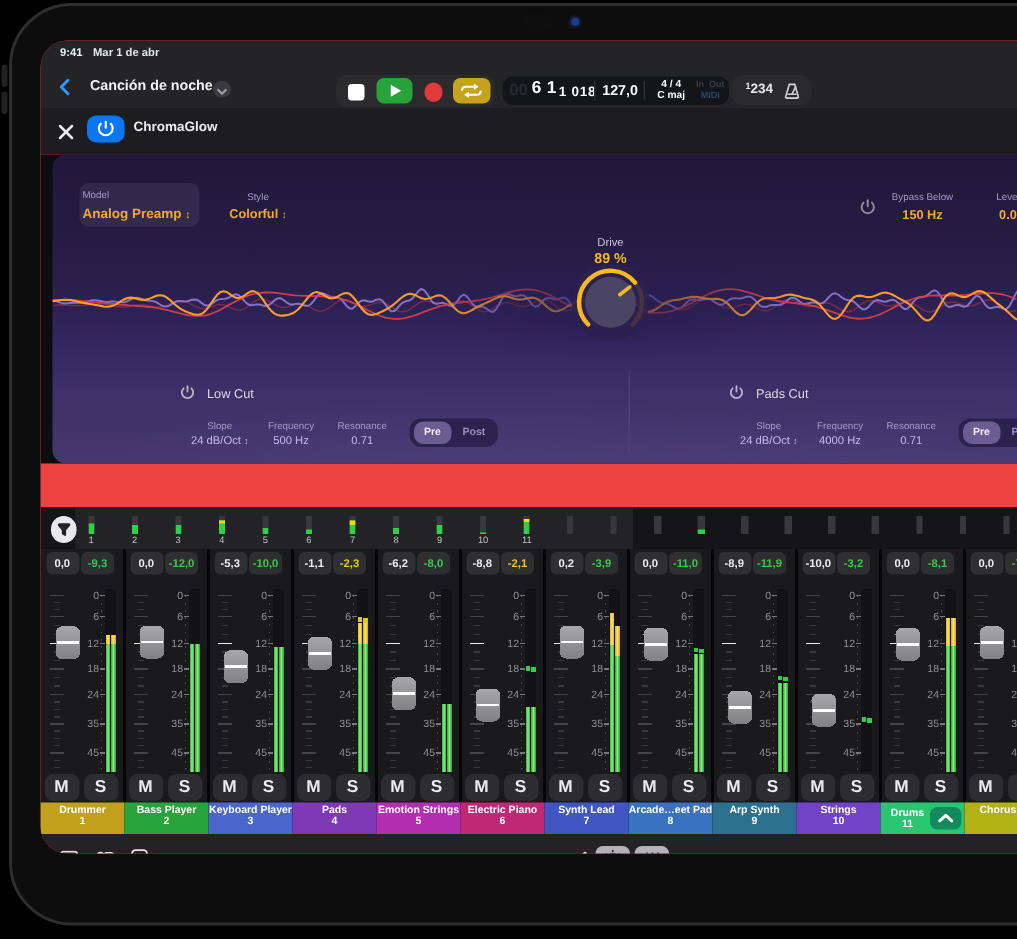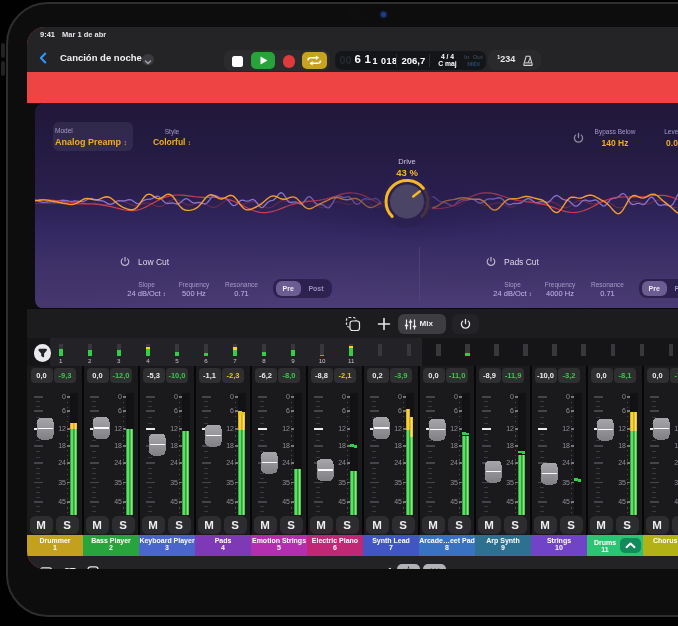--- a/index.html
+++ b/index.html
@@ -70,36 +70,50 @@
         <path d="M10.6 9 l-3.2 2.2 3.2 2.2 z" fill="#fff"></path>
       </svg>
     </div>
 
     <div class="abs" style="left:307.5px;top:23.5px;width:151px;height:19px;background:#131519;border-radius:7px;color:#fff">
       <span class="abs" style="left:5px;top:3px;font-size:11px;font-weight:bold;color:#272b31">00</span>
       <span class="abs" style="left:20px;top:2.5px;font-size:11.5px;font-weight:bold">6</span>
           <span class="abs" style="left:30px;top:2.5px;font-size:11.5px;font-weight:bold">1</span>
       <span class="abs" style="left:38px;top:5px;font-size:9px;font-weight:bold;letter-spacing:0.5px">1 018</span>
       <span class="abs" style="left:61.5px;top:3px;width:1px;height:13px;background:#2a2d33"></span>
-      <span class="abs" style="left:67px;top:4px;font-size:9.5px;font-weight:bold">206,7</span>
+      <span class="abs" style="left:67px;top:4px;font-size:9.5px;font-weight:bold">127,0</span>
       <span class="abs" style="left:94px;top:3px;width:1px;height:13px;background:#2a2d33"></span>
       <span class="abs" style="left:99px;top:2.5px;width:28px;text-align:center;font-size:6.8px;font-weight:bold">4 / 4</span>
       <span class="abs" style="left:99px;top:9.5px;width:28px;text-align:center;font-size:6.8px;font-weight:bold">C maj</span>
       <span class="abs" style="left:128px;top:3.5px;width:22px;text-align:center;font-size:6px;font-weight:bold;color:#3a3f46">In&nbsp;&nbsp;Out</span>
       <span class="abs" style="left:128px;top:10px;width:22px;text-align:center;font-size:6px;font-weight:bold;color:#27476a">MIDI</span>
     </div>
 
     <div class="abs" style="left:461px;top:23px;width:53px;height:20px;background:#2a2a2d;border-radius:7px;color:#e8e8ea">
       <span class="abs" style="left:9px;top:4px;font-size:9px;font-weight:bold"><span style="font-size:6px;vertical-align:3px">1</span>234</span>
       <svg class="abs" style="left:33px;top:3.5px" width="14" height="14" viewBox="0 0 14 14">
         <path d="M5.2 2.2 h3.6 l2.4 8.2 a0.8 0.8 0 0 1 -0.8 1 h-6.8 a0.8 0.8 0 0 1 -0.8 -1 Z" fill="none" stroke="#d6d6da" stroke-width="1.1"></path>
         <path d="M4 8.9 h6" stroke="#d6d6da" stroke-width="1"></path>
         <path d="M7 8.8 L9.6 3.4" stroke="#d6d6da" stroke-width="1"></path>
       </svg>
     </div>
+  </div>
+  <div id="plughead">
+    <svg class="abs" style="left:11px;top:9.5px" width="12" height="12" viewBox="0 0 12 12">
+          <path d="M2 2 L10 10 M10 2 L2 10" stroke="#ececee" stroke-width="1.7" stroke-linecap="round"></path>
+        </svg>
+    <div class="abs" style="left:31px;top:4.5px;width:25px;height:18.5px;background:#0a78f2;border-radius:6px">
+      <svg width="25" height="18.5" viewBox="0 0 25 18.5">
+            <g stroke="#fff" stroke-width="1.4" fill="none" stroke-linecap="round">
+              <path d="M12.5 4.2 v4"></path>
+              <path d="M9.1 5.5 a4.6 4.6 0 1 0 6.8 0"></path>
+            </g>
+          </svg>
+    </div>
+    <div class="abs" style="left:62px;top:6.5px;font-size:9px;font-weight:bold;color:#ececee">ChromaGlow</div>
   </div>
   <div id="panelzone"></div>
   <div id="panel">
     <div class="abs" style="left:0;top:0;width:643px;height:206px;background:radial-gradient(75% 55% at 45% 112%, rgba(118,98,188,0.17), rgba(0,0,0,0) 62%),radial-gradient(55% 40% at 88% 105%, rgba(110,90,180,0.12), rgba(0,0,0,0) 65%);"></div>
     <svg class="abs" style="left:0;top:0" width="643" height="206" viewBox="35 103 643 206">
       <g fill="none" stroke-linejoin="round" stroke-linecap="round">
         <polyline points="35.0,203.6 38.0,203.3 41.0,203.2 44.0,203.3 47.0,203.6 50.0,203.7 53.0,203.7 56.0,203.5 59.0,203.1 62.0,202.8 65.0,202.7 68.0,202.7 71.0,203.0 74.0,203.6 77.0,204.3 80.0,204.7 83.0,204.7 86.0,204.3 89.0,203.7 92.0,203.3 95.0,203.2 98.0,203.6 101.0,204.2 104.0,204.7 107.0,204.6 110.0,203.9 113.0,202.6 116.0,201.2 119.0,200.4 122.0,200.5 125.0,201.5 128.0,203.1 131.0,204.7 134.0,205.6 137.0,205.6 140.0,204.8 143.0,203.7 146.0,203.0 149.0,203.2 152.0,204.3 155.0,205.7 158.0,206.6 161.0,206.5 164.0,205.1 167.0,202.9 170.0,200.7 173.0,199.4 176.0,199.3 179.0,200.5 182.0,202.3 185.0,204.1 188.0,205.0 191.0,204.9 194.0,203.9 197.0,202.9 200.0,202.5 203.0,203.0 206.0,204.4 209.0,206.1 212.0,207.3 215.0,207.4 218.0,206.1 221.0,204.0 224.0,201.7 227.0,200.1 230.0,199.8 233.0,200.6 236.0,202.2 239.0,203.6 242.0,204.3 245.0,203.9 248.0,202.9 251.0,201.9 254.0,201.5 257.0,202.3 260.0,204.0 263.0,206.0 266.0,207.6 269.0,207.9 272.0,206.9 275.0,204.9 278.0,202.7 281.0,201.1 284.0,200.7 287.0,201.3 290.0,202.6 293.0,203.7 296.0,204.0 299.0,203.3 302.0,202.1 305.0,200.9 308.0,200.5 311.0,201.3 314.0,203.1 317.0,205.4 320.0,207.2 323.0,207.9 326.0,207.2 329.0,205.6 332.0,203.6 335.0,202.2 338.0,201.7 341.0,202.3 344.0,203.4 347.0,204.3 350.0,204.3 353.0,203.3 356.0,201.7 359.0,200.2 362.0,199.6 365.0,200.3 368.0,202.1 371.0,204.4 374.0,206.4 377.0,207.4 380.0,207.0 383.0,205.7 386.0,204.0 389.0,202.9 392.0,202.6 395.0,203.3 398.0,204.4 401.0,205.2 404.0,205.0 407.0,203.8 410.0,201.9 413.0,200.1 416.0,199.1 419.0,199.5 422.0,201.1 425.0,203.4 428.0,205.4 431.0,206.5 434.0,206.3 437.0,205.2 440.0,203.9 443.0,203.1 446.0,203.2 449.0,204.1 452.0,205.4 455.0,206.3 458.0,206.1 461.0,204.7 464.0,202.6 467.0,200.4 470.0,199.2 473.0,199.2 476.0,200.6 479.0,202.6 482.0,204.4 485.0,205.4 488.0,205.3 491.0,204.4 494.0,203.3 497.0,202.7 500.0,203.2 503.0,204.5 506.0,206.0 509.0,207.1 512.0,207.1 515.0,205.7 518.0,203.5 521.0,201.3 524.0,199.8 527.0,199.5 530.0,200.5 533.0,202.2 536.0,203.7 539.0,204.5 542.0,204.3 545.0,203.3 548.0,202.3 551.0,201.9 554.0,202.6 557.0,204.2 560.0,206.1 563.0,207.5 566.0,207.8 569.0,206.7 572.0,204.6 575.0,202.3 578.0,200.7 581.0,200.3 584.0,201.0 587.0,202.4 590.0,203.6 593.0,204.0 596.0,203.5 599.0,202.4 602.0,201.3 605.0,200.9 608.0,201.7 611.0,203.5 614.0,205.7 617.0,207.4 620.0,208.0 623.0,207.2 626.0,205.4 629.0,203.3 632.0,201.8 635.0,201.3 638.0,201.9 641.0,203.0 644.0,204.0 647.0,204.1 650.0,203.3 653.0,201.8 656.0,200.4 659.0,199.9 662.0,200.7 665.0,202.5 668.0,204.8 671.0,206.8 674.0,207.6 677.0,207.2" stroke="#8a2f44" stroke-width="1" opacity="0.8"></polyline>
         <polyline points="35.0,200.0 37.0,200.5 39.0,201.3 41.0,201.9 43.0,202.3 45.0,202.2 47.0,202.0 49.0,201.8 51.0,201.8 53.0,201.9 55.0,201.7 57.0,201.3 59.0,200.8 61.0,200.3 63.0,200.1 65.0,200.3 67.0,200.7 69.0,201.1 71.0,201.3 73.0,201.2 75.0,201.0 77.0,201.1 79.0,201.4 81.0,201.6 83.0,201.5 85.0,200.8 87.0,199.7 89.0,198.8 91.0,198.5 93.0,198.8 95.0,199.6 97.0,200.2 99.0,200.5 101.0,200.6 103.0,201.0 105.0,201.9 107.0,203.2 109.0,204.2 111.0,204.4 113.0,203.7 115.0,202.4 117.0,201.2 119.0,200.7 121.0,200.8 123.0,201.0 125.0,200.8 127.0,200.2 129.0,199.7 131.0,199.8 133.0,200.9 135.0,202.4 137.0,203.6 139.0,203.6 141.0,202.6 143.0,201.1 145.0,199.9 147.0,199.4 149.0,199.4 151.0,199.0 153.0,198.2 155.0,196.9 157.0,196.2 159.0,196.7 161.0,198.5 163.0,200.8 165.0,202.6 167.0,203.5 169.0,203.3 171.0,203.0 173.0,203.0 175.0,203.6 177.0,204.0 179.0,203.5 181.0,202.1 183.0,200.2 185.0,198.9 187.0,198.8 189.0,200.0 191.0,201.6 193.0,202.8 195.0,203.0 197.0,202.6 199.0,202.4 201.0,202.9 203.0,203.7 205.0,204.0 207.0,203.0 209.0,200.8 211.0,198.0 213.0,196.0 215.0,195.5 217.0,196.2 219.0,197.3 221.0,198.0 223.0,198.1 225.0,198.2 227.0,199.2 229.0,201.3 231.0,203.9 233.0,205.6 235.0,205.6 237.0,204.0 239.0,201.8 241.0,200.4 243.0,200.2 245.0,200.8 247.0,201.2 249.0,200.8 251.0,199.8 253.0,199.4 255.0,200.5 257.0,203.1 259.0,205.9 261.0,207.6 263.0,207.3 265.0,205.3 267.0,203.0 269.0,201.4 271.0,200.7 273.0,200.3 275.0,198.9 277.0,196.5 279.0,193.9 281.0,192.6 283.0,193.6 285.0,196.4 287.0,199.7 289.0,202.0 291.0,202.5 293.0,202.1 295.0,201.8 297.0,202.4 299.0,203.5 301.0,204.0 303.0,203.0 305.0,200.5 307.0,197.8 309.0,196.5 311.0,197.4 313.0,199.9 315.0,202.6 317.0,204.2 319.0,204.5 321.0,204.4 323.0,204.9 325.0,206.2 327.0,207.7 329.0,207.8 331.0,205.8 333.0,202.3 335.0,198.6 337.0,196.3 339.0,195.9 341.0,196.7 343.0,197.4 345.0,197.4 347.0,196.8 349.0,196.9 351.0,198.3 353.0,200.8 355.0,203.4 357.0,204.5 359.0,203.7 361.0,201.6 363.0,199.5 365.0,198.6 367.0,198.8 369.0,199.5 371.0,199.7 373.0,199.1 375.0,198.4 377.0,198.7 379.0,200.5 381.0,203.3 383.0,206.0 385.0,207.2 387.0,206.7 389.0,205.3 391.0,203.9 393.0,203.1 395.0,202.9 397.0,202.4 399.0,201.0 401.0,199.0 403.0,197.1 405.0,196.5 407.0,197.3 409.0,199.1 411.0,200.8 413.0,201.6 415.0,201.5 417.0,201.0 419.0,200.8 421.0,201.3 423.0,201.9 425.0,201.8 427.0,200.6 429.0,198.8 431.0,197.2 433.0,196.8 435.0,197.7 437.0,199.5 439.0,201.0 441.0,201.9 443.0,202.1 445.0,202.5 447.0,203.4 449.0,204.7 451.0,205.8 453.0,205.8 455.0,204.5 457.0,202.5 459.0,200.6 461.0,199.6 463.0,199.6 465.0,200.0 467.0,200.1 469.0,199.7 471.0,199.2 473.0,199.3 475.0,200.2 477.0,201.8 479.0,203.0 481.0,203.2 483.0,202.2 485.0,200.6 487.0,199.3 489.0,198.8 491.0,198.9 493.0,199.0 495.0,198.7 497.0,198.1 499.0,197.6 501.0,198.1 503.0,199.8 505.0,202.0 507.0,203.9 509.0,204.7 511.0,204.5 513.0,203.7 515.0,203.3 517.0,203.3 519.0,203.4 521.0,203.0 523.0,201.8 525.0,200.1 527.0,198.7 529.0,198.4 531.0,199.4 533.0,201.0 535.0,202.3 537.0,202.6 539.0,202.2 541.0,201.7 543.0,201.6 545.0,202.1 547.0,202.4 549.0,201.7 551.0,199.9 553.0,197.6 555.0,195.9 557.0,195.5 559.0,196.5 561.0,198.1 563.0,199.4 565.0,200.0 567.0,200.3 569.0,201.0 571.0,202.7 573.0,204.7 575.0,206.2 577.0,206.2 579.0,204.6 581.0,202.3 583.0,200.6 585.0,200.0 587.0,200.5 589.0,201.1 591.0,201.0 593.0,200.3 595.0,199.8 597.0,200.4 599.0,202.2 601.0,204.6 603.0,206.1 605.0,205.8 607.0,203.7 609.0,201.1 611.0,199.1 613.0,198.3 615.0,198.1 617.0,197.6 619.0,196.2 621.0,194.4 623.0,193.5 625.0,194.5 627.0,197.4 629.0,201.0 631.0,203.8 633.0,204.7 635.0,204.2 637.0,203.4 639.0,203.3 641.0,204.0 643.0,204.6 645.0,203.8 647.0,201.5 649.0,198.8 651.0,197.2 653.0,197.8 655.0,200.3 657.0,203.3 659.0,205.2 661.0,205.5 663.0,204.8 665.0,204.5 667.0,205.0 669.0,206.0 671.0,206.0 673.0,204.0 675.0,200.2 677.0,196.0 679.0,193.2" stroke="#8d7ad8" stroke-width="1.3" opacity="0.92"></polyline>
         <polyline points="35.0,200.2 38.0,200.0 41.0,199.9 44.0,199.9 47.0,200.0 50.0,200.2 53.0,200.4 56.0,200.7 59.0,201.0 62.0,201.4 65.0,201.7 68.0,201.9 71.0,202.2 74.0,202.5 77.0,202.8 80.0,203.1 83.0,203.3 86.0,203.6 89.0,203.8 92.0,204.0 95.0,204.2 98.0,204.5 101.0,204.8 104.0,205.3 107.0,205.8 110.0,206.4 113.0,207.1 116.0,207.9 119.0,208.6 122.0,209.4 125.0,210.0 128.0,210.4 131.0,210.6 134.0,210.6 137.0,210.2 140.0,209.5 143.0,208.3 146.0,206.9 149.0,205.3 152.0,203.6 155.0,202.0 158.0,200.4 161.0,198.9 164.0,197.6 167.0,196.6 170.0,195.8 173.0,195.3 176.0,195.0 179.0,195.0 182.0,195.1 185.0,195.4 188.0,195.8 191.0,196.2 194.0,196.6 197.0,196.9 200.0,197.1 203.0,197.3 206.0,197.3 209.0,197.4 212.0,197.4 215.0,197.5 218.0,197.6 221.0,197.9 224.0,198.4 227.0,199.1 230.0,199.9 233.0,201.0 236.0,202.3 239.0,203.7 242.0,205.2 245.0,206.8 248.0,208.2 251.0,209.6 254.0,210.8 257.0,211.7 260.0,212.3 263.0,212.6 266.0,212.6 269.0,212.2 272.0,211.6 275.0,210.7 278.0,209.7 281.0,208.6 284.0,207.4 287.0,206.3 290.0,205.2 293.0,204.3 296.0,203.5 299.0,202.8 302.0,202.3 305.0,201.9 308.0,201.5 311.0,201.2 314.0,200.9 317.0,200.5 320.0,200.1 323.0,199.5 326.0,198.8 329.0,198.0 332.0,197.1 335.0,196.2 338.0,195.3 341.0,194.4 344.0,193.7 347.0,193.2 350.0,192.9 353.0,193.0 356.0,193.3 359.0,194.0 362.0,194.9 365.0,196.1 368.0,197.5 371.0,199.1 374.0,200.7 377.0,202.3 380.0,203.9 383.0,205.3 386.0,206.5 389.0,207.5 392.0,208.2 395.0,208.7 398.0,209.0 401.0,209.1 404.0,209.0 407.0,208.8 410.0,208.6 413.0,208.4 416.0,208.3 419.0,208.2 422.0,208.2 425.0,208.3 428.0,208.4 431.0,208.5 434.0,208.6 437.0,208.6 440.0,208.5 443.0,208.2 446.0,207.7 449.0,207.0 452.0,206.0 455.0,204.9 458.0,203.5 461.0,202.0 464.0,200.4 467.0,198.8 470.0,197.2 473.0,195.8 476.0,194.6 479.0,193.7 482.0,193.1 485.0,192.8 488.0,192.8 491.0,193.1 494.0,193.6 497.0,194.4 500.0,195.3 503.0,196.3 506.0,197.3 509.0,198.2 512.0,199.1 515.0,199.9 518.0,200.5 521.0,201.0 524.0,201.5 527.0,201.8 530.0,202.1 533.0,202.5 536.0,202.8 539.0,203.3 542.0,203.9 545.0,204.7 548.0,205.6 551.0,206.6 554.0,207.6 557.0,208.7 560.0,209.8 563.0,210.8 566.0,211.6 569.0,212.1 572.0,212.5 575.0,212.4 578.0,212.1 581.0,211.5 584.0,210.5 587.0,209.4 590.0,208.0 593.0,206.5 596.0,204.9 599.0,203.3 602.0,201.9 605.0,200.6 608.0,199.5 611.0,198.5 614.0,197.9 617.0,197.4 620.0,197.1 623.0,197.0 626.0,197.0 629.0,197.0 632.0,197.0 635.0,197.0 638.0,197.0 641.0,196.8 644.0,196.6 647.0,196.3 650.0,196.0 653.0,195.7 656.0,195.5 659.0,195.4 662.0,195.4 665.0,195.7 668.0,196.2 671.0,197.0 674.0,198.0 677.0,199.3" stroke="#d8404f" stroke-width="1.2" opacity="0.92"></polyline>
         <polyline points="35.0,200.8 37.0,200.6 39.0,200.3 41.0,200.0 43.0,199.9 45.0,199.9 47.0,200.1 49.0,200.4 51.0,200.9 53.0,201.3 55.0,201.8 57.0,202.1 59.0,202.5 61.0,202.8 63.0,203.2 65.0,203.5 67.0,203.9 69.0,204.3 71.0,204.5 73.0,204.4 75.0,203.9 77.0,203.1 79.0,201.9 81.0,200.6 83.0,199.5 85.0,198.7 87.0,198.4 89.0,198.6 91.0,199.1 93.0,199.6 95.0,199.9 97.0,199.9 99.0,199.4 101.0,198.6 103.0,197.7 105.0,197.0 107.0,196.8 109.0,197.2 111.0,198.2 113.0,199.7 115.0,201.5 117.0,203.3 119.0,204.9 121.0,206.2 123.0,207.3 125.0,208.1 127.0,208.9 129.0,209.5 131.0,209.8 133.0,209.7 135.0,208.9 137.0,207.2 139.0,204.8 141.0,201.9 143.0,198.9 145.0,196.3 147.0,194.6 149.0,194.1 151.0,194.6 153.0,195.9 155.0,197.4 157.0,198.4 159.0,198.7 161.0,198.2 163.0,196.9 165.0,195.5 167.0,194.4 169.0,194.1 171.0,194.9 173.0,196.7 175.0,199.3 177.0,202.3 179.0,205.1 181.0,207.4 183.0,209.1 185.0,210.0 187.0,210.4 189.0,210.4 191.0,210.1 193.0,209.6 195.0,208.9 197.0,207.7 199.0,206.0 201.0,203.8 203.0,201.3 205.0,198.8 207.0,196.6 209.0,195.2 211.0,194.7 213.0,195.2 215.0,196.2 217.0,197.5 219.0,198.6 221.0,199.0 223.0,198.7 225.0,197.8 227.0,196.6 229.0,195.7 231.0,195.3 233.0,195.9 235.0,197.6 237.0,200.0 239.0,202.8 241.0,205.5 243.0,207.8 245.0,209.3 247.0,209.9 249.0,209.8 251.0,209.3 253.0,208.4 255.0,207.5 257.0,206.5 259.0,205.4 261.0,204.1 263.0,202.5 265.0,200.8 267.0,199.0 269.0,197.5 271.0,196.4 273.0,195.9 275.0,196.1 277.0,196.8 279.0,197.9 281.0,198.8 283.0,199.3 285.0,199.2 287.0,198.7 289.0,197.9 291.0,197.1 293.0,196.9 295.0,197.4 297.0,198.7 299.0,200.7 301.0,203.0 303.0,205.3 305.0,207.2 307.0,208.4 309.0,208.8 311.0,208.5 313.0,207.6 315.0,206.5 317.0,205.3 319.0,204.3 321.0,203.3 323.0,202.4 325.0,201.5 327.0,200.6 329.0,199.6 331.0,198.6 333.0,197.9 335.0,197.5 337.0,197.5 339.0,197.9 341.0,198.5 343.0,199.2 345.0,199.6 347.0,199.7 349.0,199.5 351.0,199.0 353.0,198.6 355.0,198.4 357.0,198.8 359.0,199.7 361.0,201.2 363.0,203.0 365.0,204.8 367.0,206.3 369.0,207.3 371.0,207.5 373.0,207.1 375.0,206.2 377.0,205.1 379.0,203.9 381.0,202.9 383.0,202.1 385.0,201.4 387.0,200.9 389.0,200.4 391.0,199.9 393.0,199.4 395.0,198.9 397.0,198.6 399.0,198.4 401.0,198.6 403.0,198.9 405.0,199.3 407.0,199.7 409.0,199.9 411.0,199.8 413.0,199.6 415.0,199.4 417.0,199.3 419.0,199.6 421.0,200.4 423.0,201.6 425.0,203.3 427.0,205.0 429.0,206.5 431.0,207.5 433.0,207.8 435.0,207.3 437.0,206.3 439.0,205.0 441.0,203.5 443.0,202.2 445.0,201.2 447.0,200.6 449.0,200.2 451.0,199.9 453.0,199.6 455.0,199.2 457.0,198.7 459.0,198.3 461.0,197.9 463.0,197.8 465.0,198.0 467.0,198.3 469.0,198.7 471.0,199.1 473.0,199.2 475.0,199.3 477.0,199.2 479.0,199.3 481.0,199.8 483.0,200.8 485.0,202.4 487.0,204.4 489.0,206.6 491.0,208.5 493.0,209.8 495.0,210.1 497.0,209.5 499.0,207.9 501.0,205.8 503.0,203.5 505.0,201.5 507.0,200.0 509.0,199.1 511.0,198.8 513.0,198.7 515.0,198.7 517.0,198.6 519.0,198.2 521.0,197.6 523.0,197.0 525.0,196.5 527.0,196.4 529.0,196.6 531.0,197.1 533.0,197.7 535.0,198.3 537.0,198.8 539.0,199.2 541.0,199.7 543.0,200.5 545.0,201.8 547.0,203.7 549.0,206.1 551.0,208.6 553.0,210.9 555.0,212.3 557.0,212.6 559.0,211.6 561.0,209.4 563.0,206.5 565.0,203.3 567.0,200.5 569.0,198.4 571.0,197.3 573.0,197.1 575.0,197.4 577.0,197.9 579.0,198.1 581.0,198.0 583.0,197.4 585.0,196.5 587.0,195.7 589.0,195.2 591.0,195.1 593.0,195.6 595.0,196.5 597.0,197.6 599.0,198.7 601.0,199.8 603.0,200.8 605.0,202.0 607.0,203.5 609.0,205.4 611.0,207.6 613.0,210.0 615.0,212.1 617.0,213.5 619.0,213.6 621.0,212.4 623.0,209.9 625.0,206.5 627.0,202.8 629.0,199.4 631.0,197.0 633.0,195.7 635.0,195.5 637.0,196.2 639.0,197.1 641.0,197.9 643.0,198.1 645.0,197.6 647.0,196.6 649.0,195.4 651.0,194.4 653.0,194.1 655.0,194.4 657.0,195.5 659.0,197.1 661.0,198.9 663.0,200.7 665.0,202.4 667.0,203.9 669.0,205.5 671.0,207.2 673.0,209.0 675.0,210.9 677.0,212.5 679.0,213.4" stroke="#ffa02b" stroke-width="1.4" opacity="0.97"></polyline>
@@ -125,26 +139,26 @@
     <div class="plab" style="left:117px;top:24.5px;width:40px">Style</div>
     <div class="pval" style="left:112px;top:34px;font-size:8.5px;width:50px">Colorful <span style="font-size:6.5px">↕</span></div>
 
     <svg class="abs" style="left:536.5px;top:28.5px" width="13" height="13" viewBox="0 0 13 13">
           <g stroke="#8f8a9e" stroke-width="1.3" fill="none" stroke-linecap="round">
             <path d="M6.5 1.5 v4"></path>
             <path d="M3.7 3.1 a4.1 4.1 0 1 0 5.6 0"></path>
           </g>
         </svg>
     <div class="plab" style="left:552px;top:25px;width:56px">Bypass Below</div>
-    <div class="pval" style="left:552px;top:34.5px;font-size:8.5px;width:56px">140 Hz</div>
+    <div class="pval" style="left:552px;top:34.5px;font-size:8.5px;width:56px">150 Hz</div>
     <div class="plab" style="left:622px;top:25px;width:30px">Level</div>
     <div class="pval" style="left:620px;top:34.5px;font-size:8.5px;width:34px">0.0</div>
 
     <div class="abs" style="left:352px;top:54px;width:40px;text-align:center;font-size:7.5px;color:#ccc5dd">Drive</div>
-    <div class="abs" style="left:352px;top:63.5px;width:40px;text-align:center;font-size:9.5px;font-weight:bold;color:#f6b921">43 %</div>
+    <div class="abs" style="left:352px;top:63.5px;width:40px;text-align:center;font-size:9.5px;font-weight:bold;color:#f6b921">89 %</div>
 
     <svg class="abs" style="left:84px;top:152.5px" width="12" height="12" viewBox="0 0 13 13">
           <g stroke="#b9b2ca" stroke-width="1.3" fill="none" stroke-linecap="round">
             <path d="M6.5 1.5 v4"></path>
             <path d="M3.7 3.1 a4.1 4.1 0 1 0 5.6 0"></path>
           </g>
         </svg>
     <div class="abs" style="left:103px;top:154px;font-size:8.5px;color:#dddae6">Low Cut</div>
     <div class="cutlab" style="left:91.5px;top:177.5px;width:40px">Slope</div>
     <div class="cutval" style="left:86.5px;top:186px;width:50px">24 dB/Oct <span style="font-size:6px">↕</span></div>
@@ -166,46 +180,20 @@
     <div class="abs" style="left:469px;top:154px;font-size:8.5px;color:#dddae6">Pads Cut</div>
     <div class="cutlab" style="left:457.5px;top:177.5px;width:40px">Slope</div>
     <div class="cutval" style="left:452.5px;top:186px;width:50px">24 dB/Oct <span style="font-size:6px">↕</span></div>
     <div class="cutlab" style="left:505px;top:177.5px;width:40px">Frequency</div>
     <div class="cutval" style="left:503px;top:186px;width:44px">4000 Hz</div>
     <div class="cutlab" style="left:552.5px;top:177.5px;width:40px">Resonance</div>
     <div class="cutval" style="left:552.5px;top:186px;width:40px">0.71</div>
     <div class="abs" style="left:604px;top:176px;width:59px;height:19px;background:rgba(16,8,40,0.45);border-radius:8px">
       <div class="abs" style="left:2.5px;top:2px;width:25.5px;height:15px;background:#6b5c92;border-radius:6px;color:#f0eef6;font-size:7px;font-weight:bold;text-align:center;line-height:15px">Pre</div>
       <div class="abs" style="left:30px;top:2px;width:26px;height:15px;color:#9b8fc0;font-size:7px;font-weight:bold;text-align:center;line-height:15px">Post</div>
-    </div>
-  </div>
-  <div id="toolbar">
-    <svg class="abs" style="left:318px;top:7px" width="16" height="16" viewBox="0 0 16 16">
-      <rect x="1.5" y="1.5" width="9.5" height="9.5" rx="2.5" fill="none" stroke="#e6e6ea" stroke-width="1.2" stroke-dasharray="2.4 1.7"></rect>
-      <rect x="5" y="5" width="9.5" height="9.5" rx="2.5" fill="#1c1c1e" stroke="#e6e6ea" stroke-width="1.2"></rect>
-    </svg>
-    <svg class="abs" style="left:350px;top:8px" width="14" height="14" viewBox="0 0 14 14">
-          <path d="M7 1.5 V12.5 M1.5 7 H12.5" stroke="#e6e6ea" stroke-width="1.6" stroke-linecap="round"></path>
-        </svg>
-    <div class="abs" style="left:370.5px;top:5px;width:48.5px;height:20px;background:#3e3e42;border-radius:6px">
-      <svg class="abs" style="left:6px;top:3.5px" width="13" height="13" viewBox="0 0 13 13">
-            <g stroke="#ececee" stroke-width="1.2">
-              <path d="M2.5 1.5 v10 M6.5 1.5 v10 M10.5 1.5 v10"></path>
-              <path d="M0.8 7.5 h3.4 M4.8 4 h3.4 M8.8 8.5 h3.4" stroke-width="1.6"></path>
-            </g>
-          </svg>
-      <span class="abs" style="left:22px;top:5px;font-size:8px;font-weight:bold;color:#ececee">Mix</span>
-    </div>
-    <div class="abs" style="left:425px;top:5px;width:27px;height:20px;background:#232327;border-radius:6px">
-      <svg class="abs" style="left:7px;top:3.5px" width="13" height="13" viewBox="0 0 13 13">
-            <g stroke="#e6e6ea" stroke-width="1.3" fill="none" stroke-linecap="round">
-              <path d="M6.5 1.5 v4"></path>
-              <path d="M3.7 3.1 a4.1 4.1 0 1 0 5.6 0"></path>
-            </g>
-          </svg>
     </div>
   </div>
   <div id="overview">
     <div class="abs" style="left:23px;top:0;width:372px;height:28px;background:#232327"></div>
     <div class="abs" style="left:6.5px;top:6px;width:17.5px;height:17.5px;border-radius:50%;background:#e9e9ed">
       <svg width="17.5" height="17.5" viewBox="0 0 17 17">
             <path d="M4.6 5.2 a1 1 0 0 1 0.8 -0.5 h6.2 a1 1 0 0 1 0.8 1.5 l-2.6 3 v3 a0.7 0.7 0 0 1 -1 0.6 l-1.4 -0.8 a0.9 0.9 0 0 1 -0.4 -0.8 v-2 l-2.6 -3 a1 1 0 0 1 0.2 -1 z" fill="#232327"></path>
           </svg>
     </div>
     <div class="mslot" style="left:31.5px">

